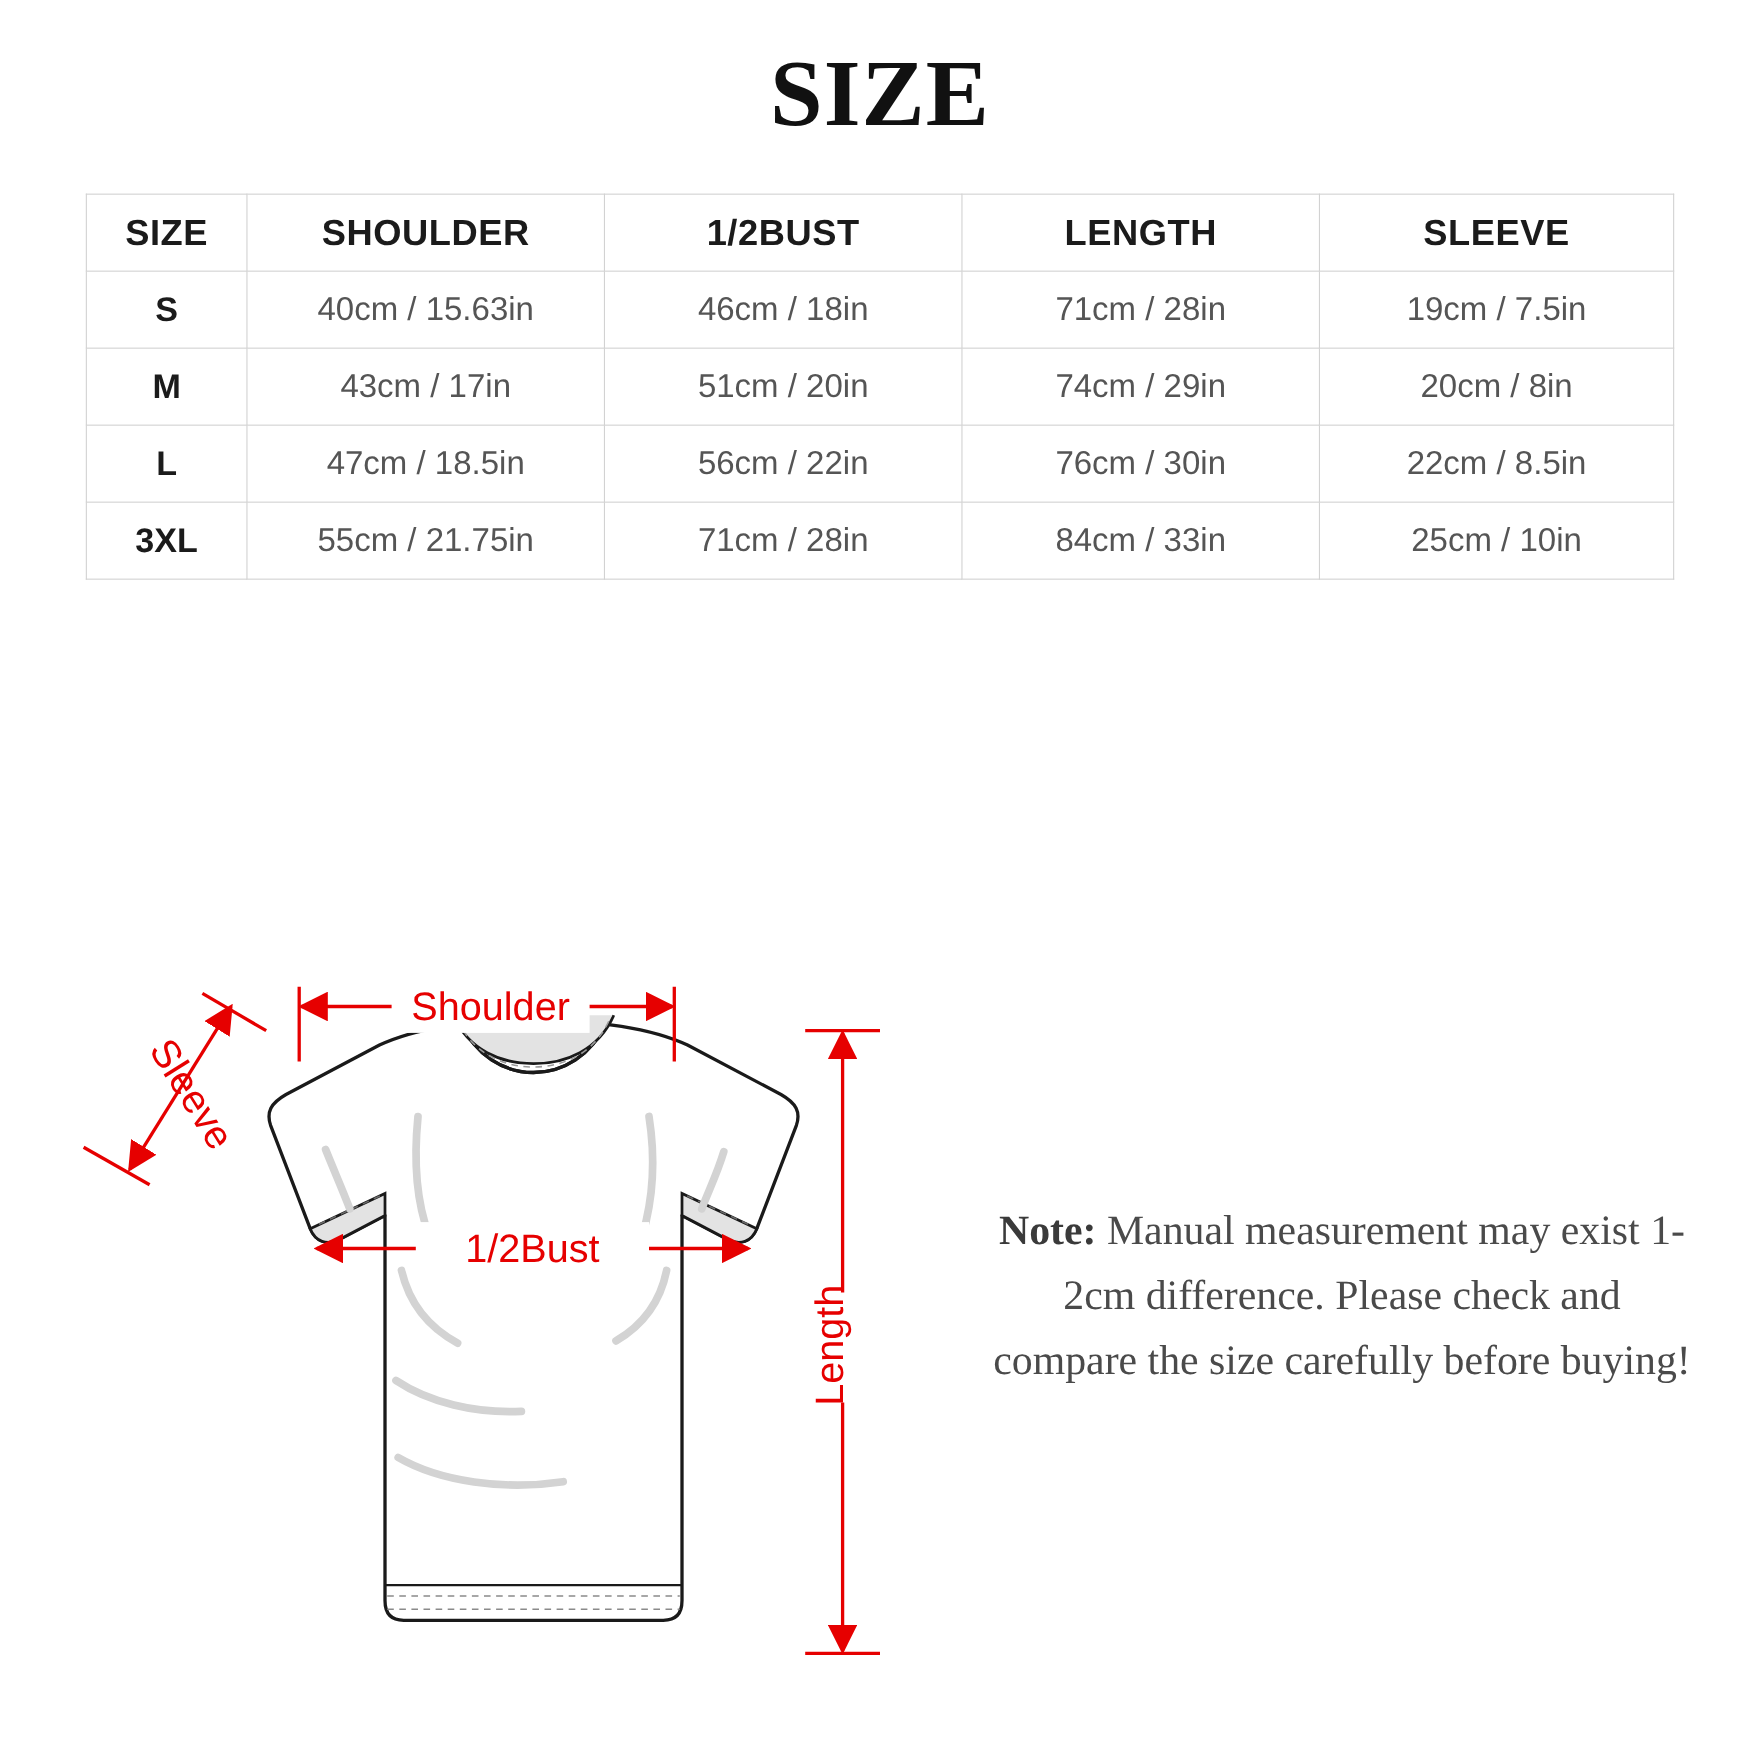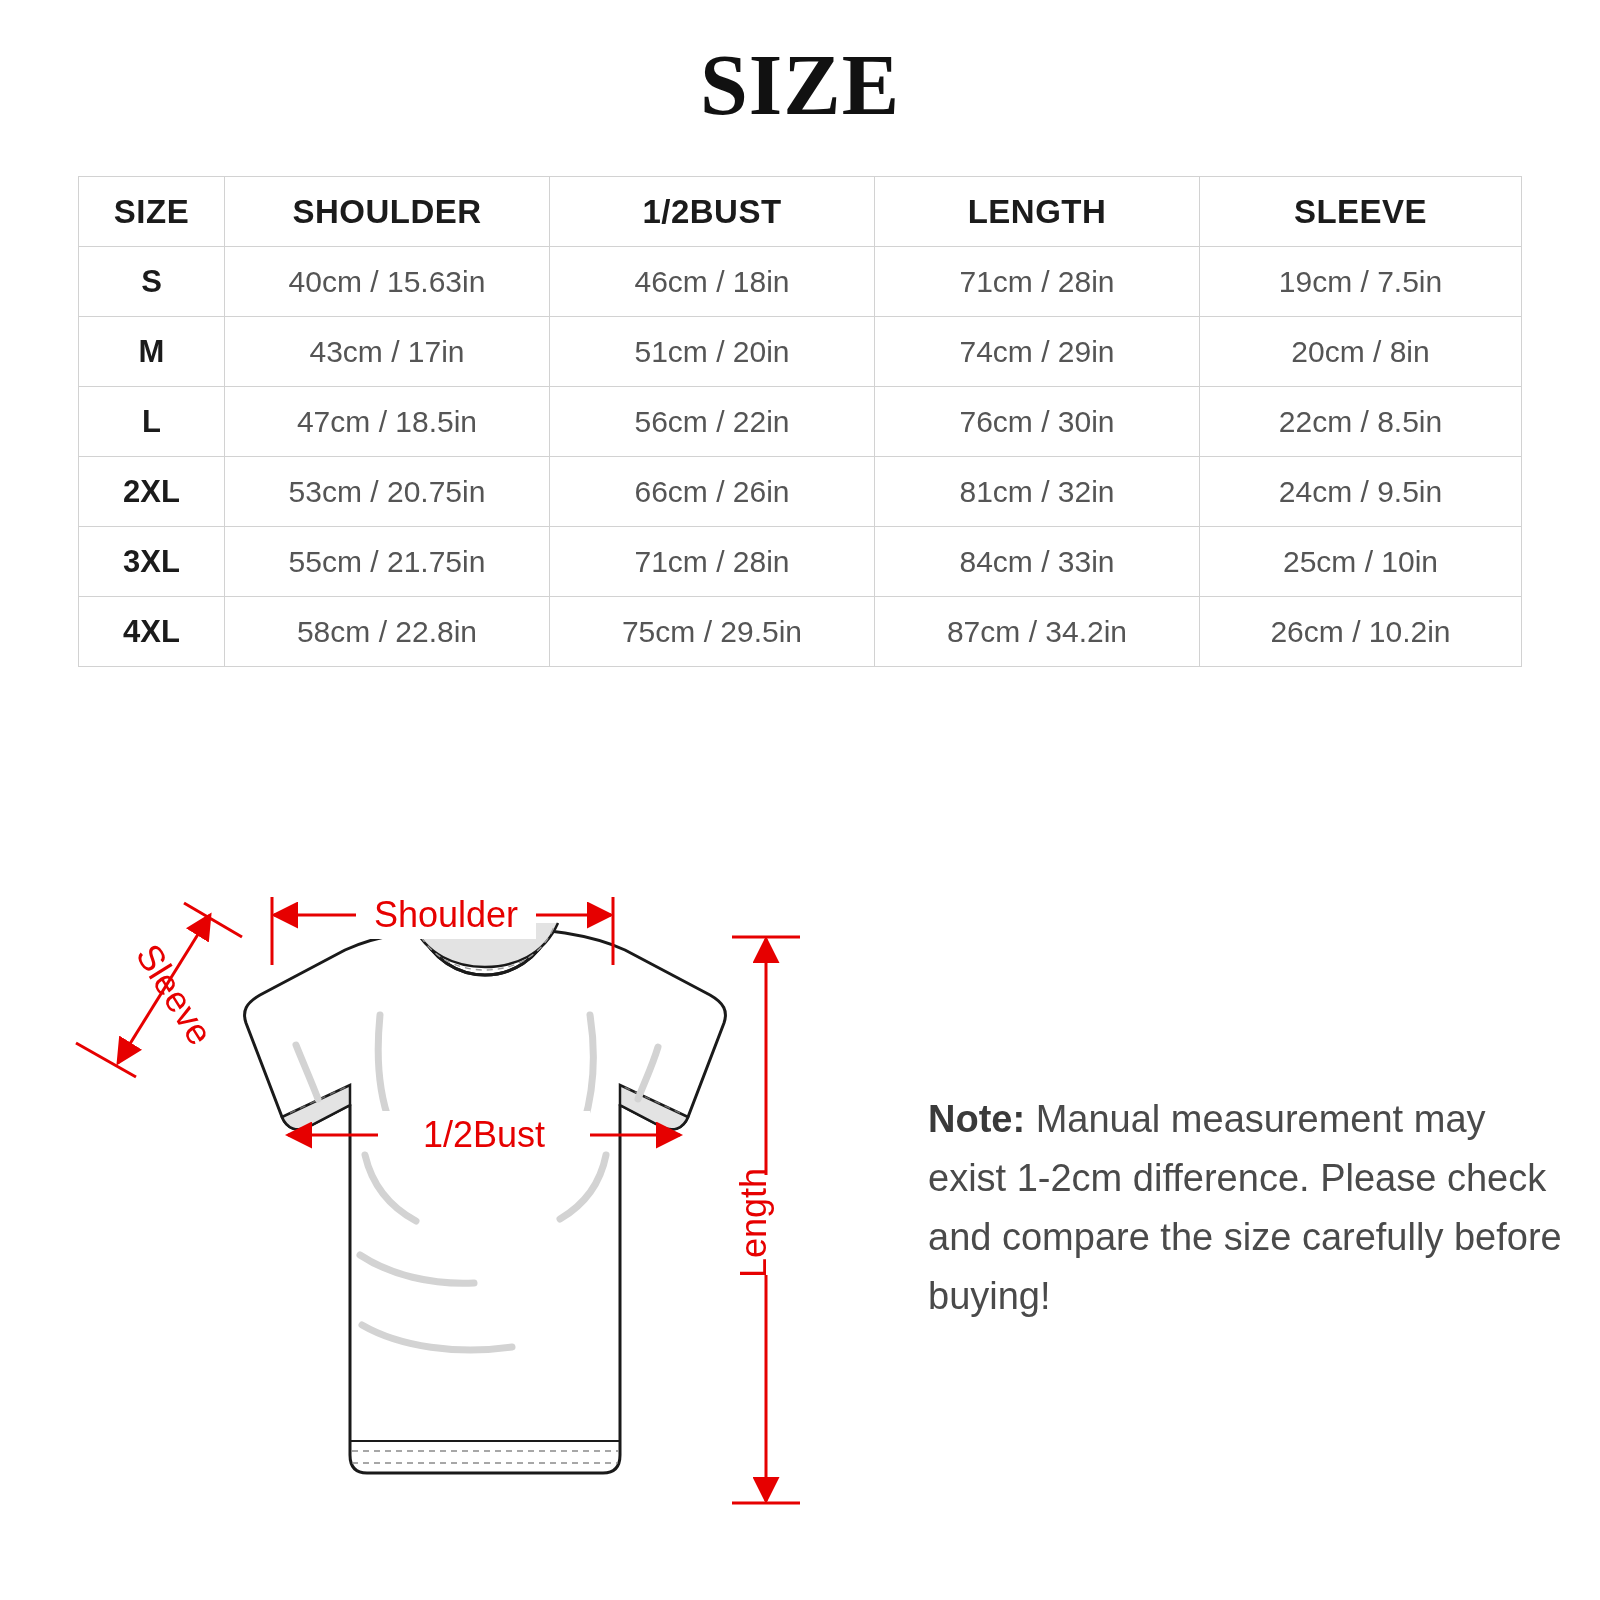--- a/index.html
+++ b/index.html
@@ -76,26 +76,27 @@
     left: 60px;
     width: 820px;
     height: 700px;
   }
   #illustration svg { display: block; }
 
   
   #note-block {
     position: absolute;
     top: 1090px;
-    left: 928px;
+    left: 900px;
     width: 640px;
     font-size: 38px;
     line-height: 1.55;
     color: #4a4a4a;
-    font-family: Liberation Sans, sans-serif;
+    font-family: Liberation Serif, serif;
+    text-align: center;
   }
   #note-block .note-label {
     font-weight: bold;
     color: #3a3a3a;
   }
 </style>
 </head>
 <body>
 
 <div id="size-title">SIZE</div>
@@ -133,39 +134,25 @@
       <td class="val-cell">20cm / 8in</td>
     </tr>
     <tr>
       <td class="size-cell">L</td>
       <td class="val-cell">47cm / 18.5in</td>
       <td class="val-cell">56cm / 22in</td>
       <td class="val-cell">76cm / 30in</td>
       <td class="val-cell">22cm / 8.5in</td>
     </tr>
     <tr>
-      <td class="size-cell">2XL</td>
-      <td class="val-cell">53cm / 20.75in</td>
-      <td class="val-cell">66cm / 26in</td>
-      <td class="val-cell">81cm / 32in</td>
-      <td class="val-cell">24cm / 9.5in</td>
-    </tr>
-    <tr>
       <td class="size-cell">3XL</td>
       <td class="val-cell">55cm / 21.75in</td>
       <td class="val-cell">71cm / 28in</td>
       <td class="val-cell">84cm / 33in</td>
       <td class="val-cell">25cm / 10in</td>
-    </tr>
-    <tr>
-      <td class="size-cell">4XL</td>
-      <td class="val-cell">58cm / 22.8in</td>
-      <td class="val-cell">75cm / 29.5in</td>
-      <td class="val-cell">87cm / 34.2in</td>
-      <td class="val-cell">26cm / 10.2in</td>
     </tr>
   </tbody>
 </table>
 
 <div id="illustration">
   <svg width="820" height="700" viewBox="0 0 820 700" xmlns="http://www.w3.org/2000/svg">
     <defs>
       <marker id="arrHead" markerWidth="9" markerHeight="9" refX="8" refY="4.5" orient="auto">
         <path d="M0,0 L9,4.5 L0,9 z" fill="#e60000"></path>
       </marker>

